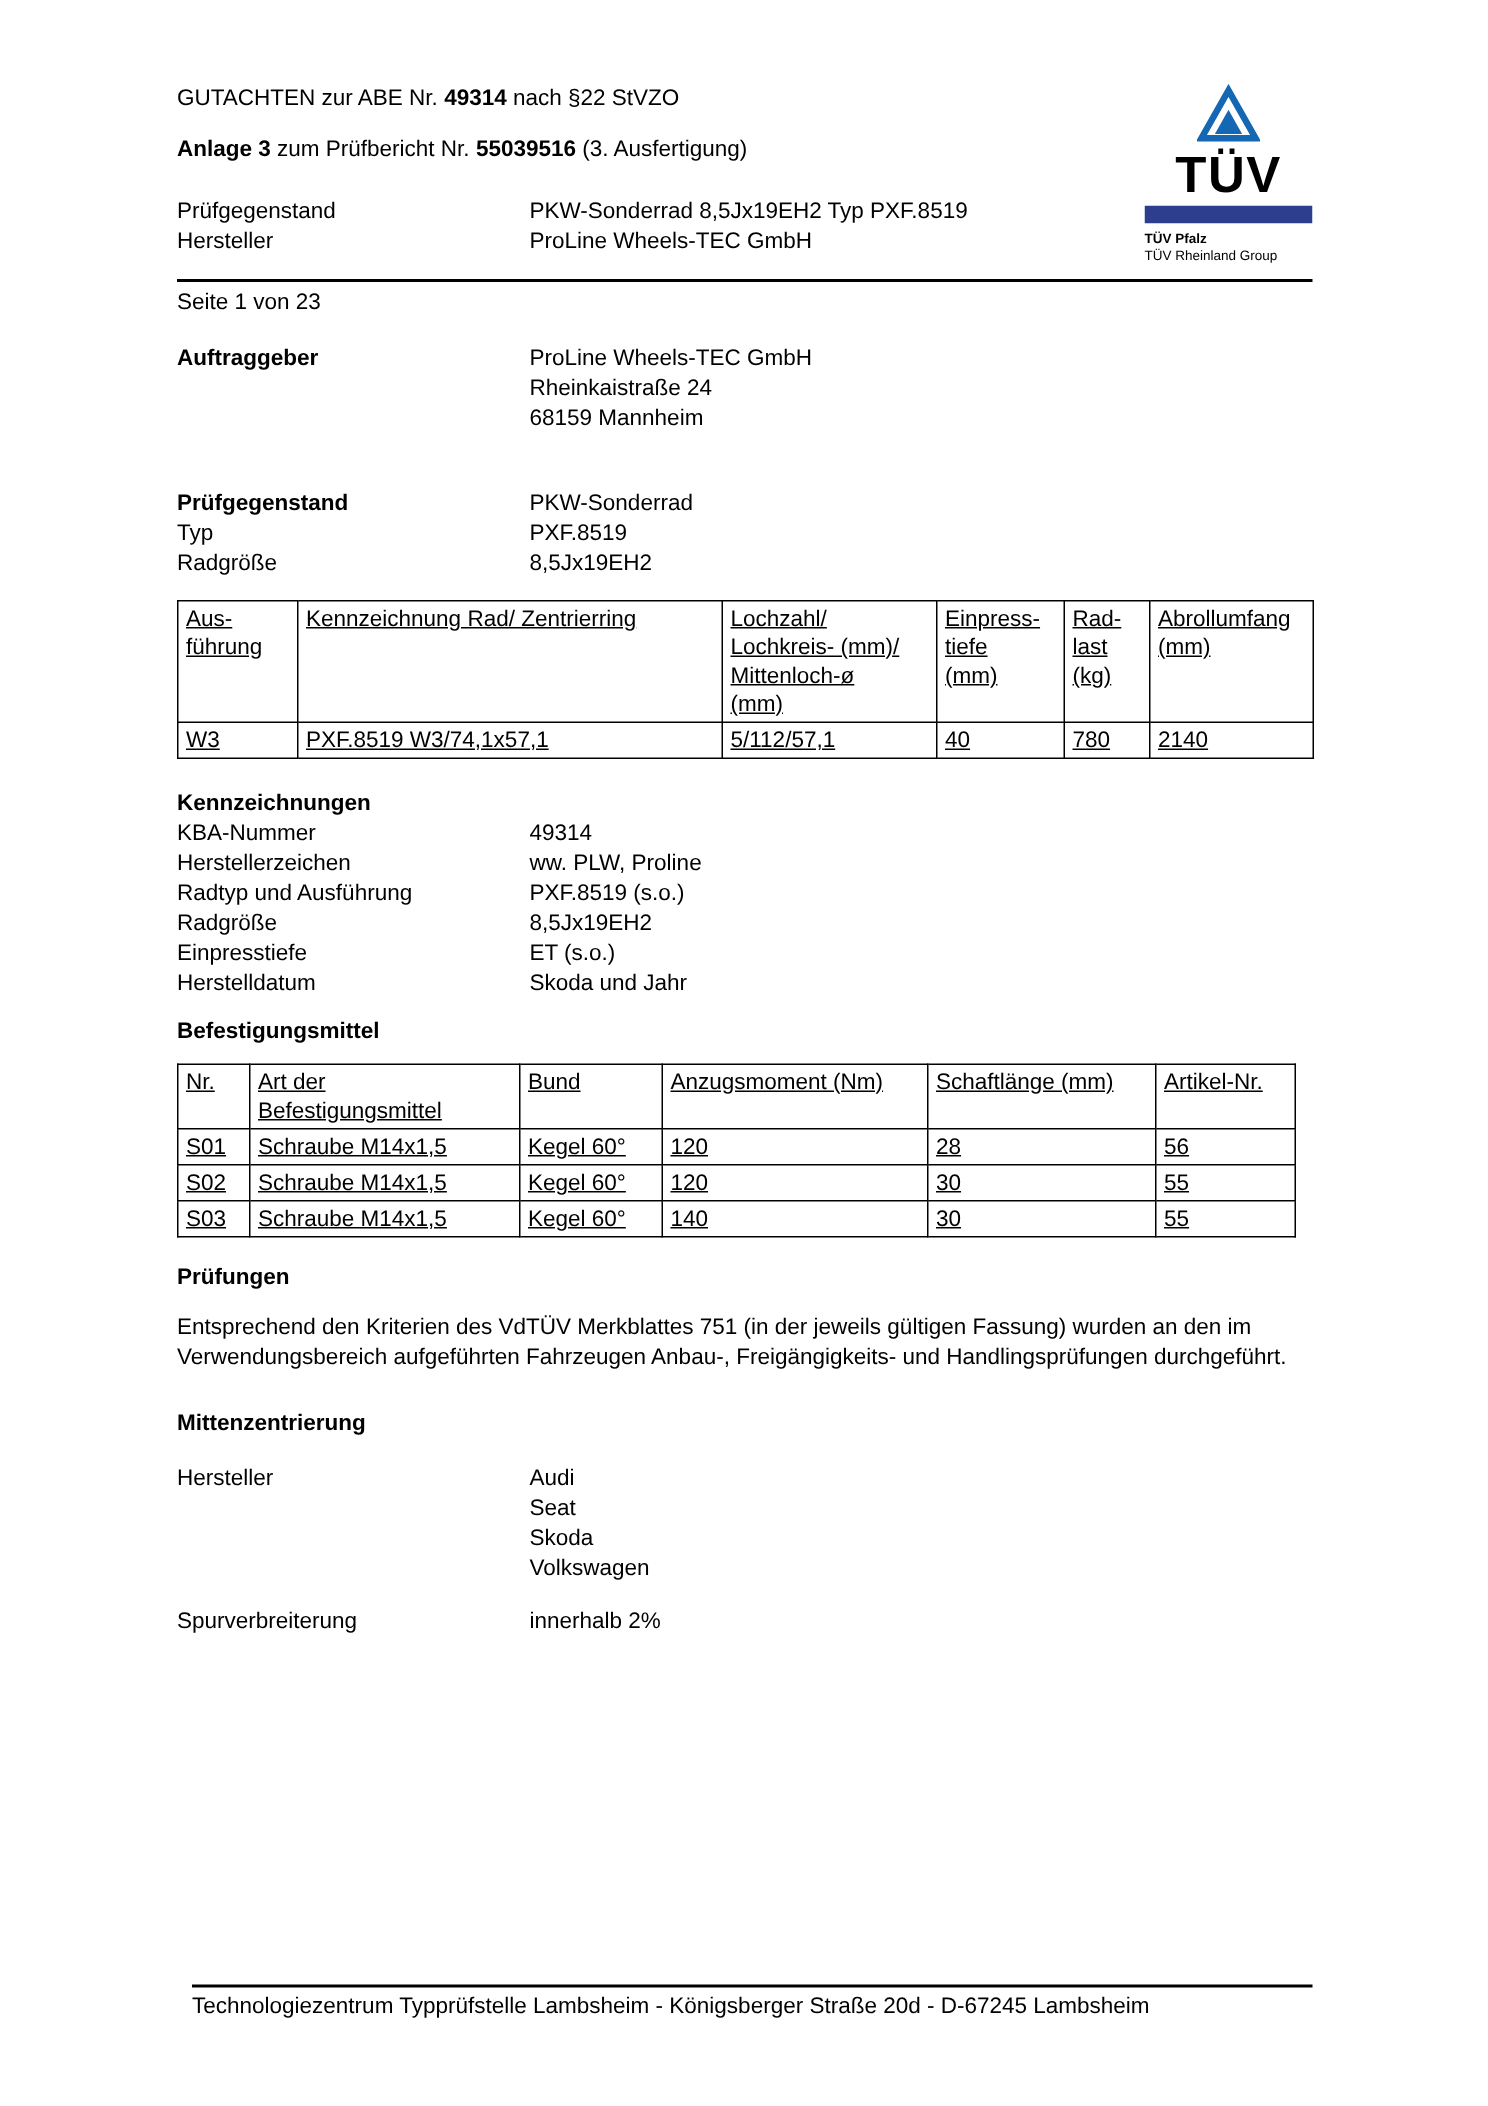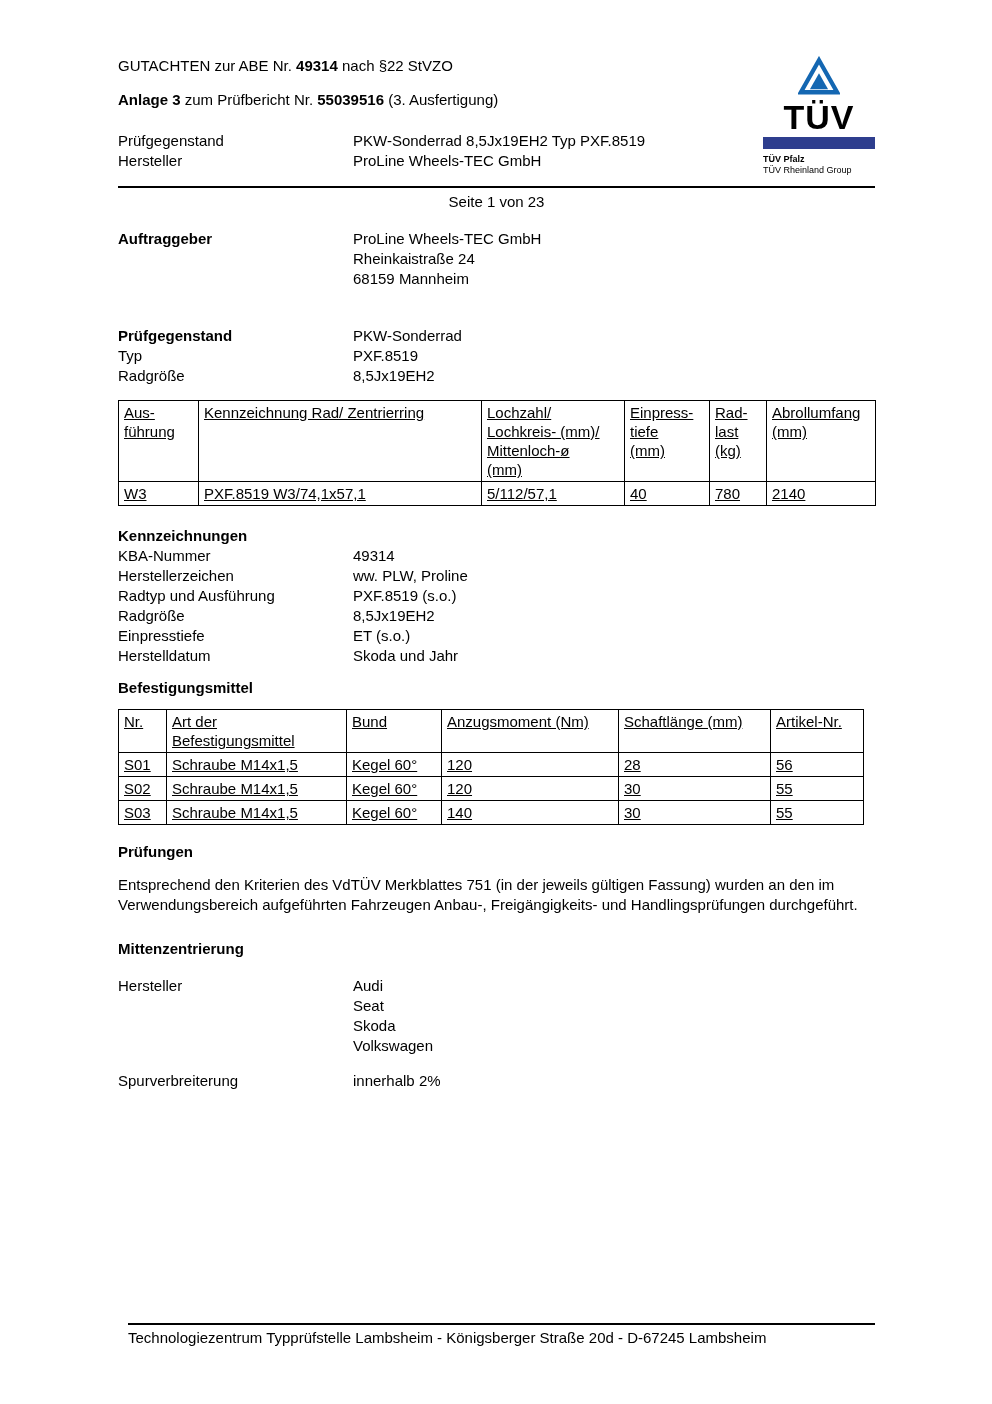--- a/index.html
+++ b/index.html
@@ -14,21 +14,21 @@
   b, .bold { font-weight: bold; }
 
   .line2 { margin-top: 14px; }
   .header-meta { margin-top: 21px; }
 
   .kv { display: flex; }
   .kv-label { width: 235px; flex: none; }
   .kv-value { flex: 1; }
 
   .rule { border: none; border-top: 2px solid #000; margin-top: 15px; height: 0; }
-  .page-indicator { text-align: center; margin-top: 4px; }
+  .page-indicator { text-align: left; margin-top: 4px; }
 
   .sec-auftraggeber { margin-top: 17px; }
   .sec-pruefgegenstand { margin-top: 37px; }
 
   table { border-collapse: collapse; table-layout: fixed; text-decoration: underline; }
   .tbl th, .tbl td {
     border: 1px solid #000; padding: 2px 5px;
     font-weight: normal; text-align: left; vertical-align: top;
     line-height: 19px; overflow: hidden;
   }

